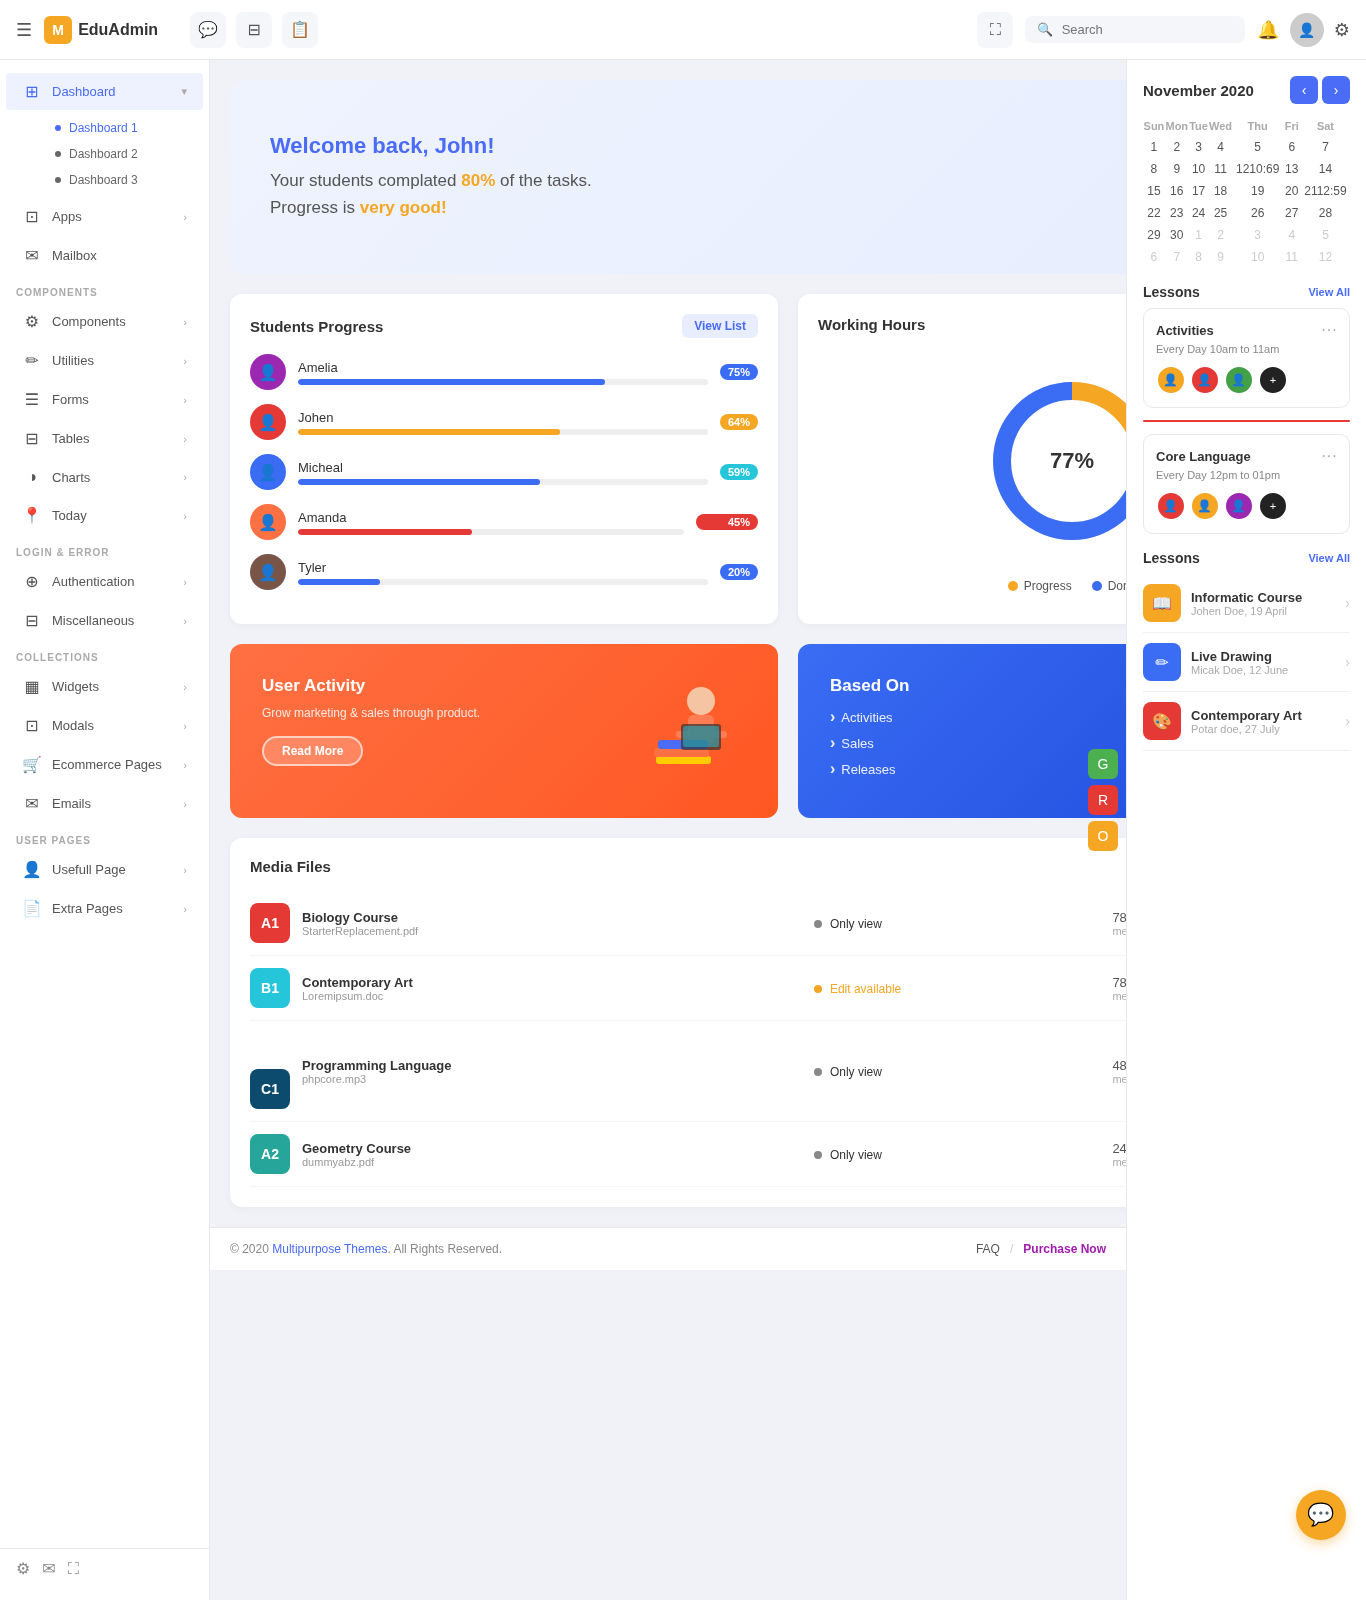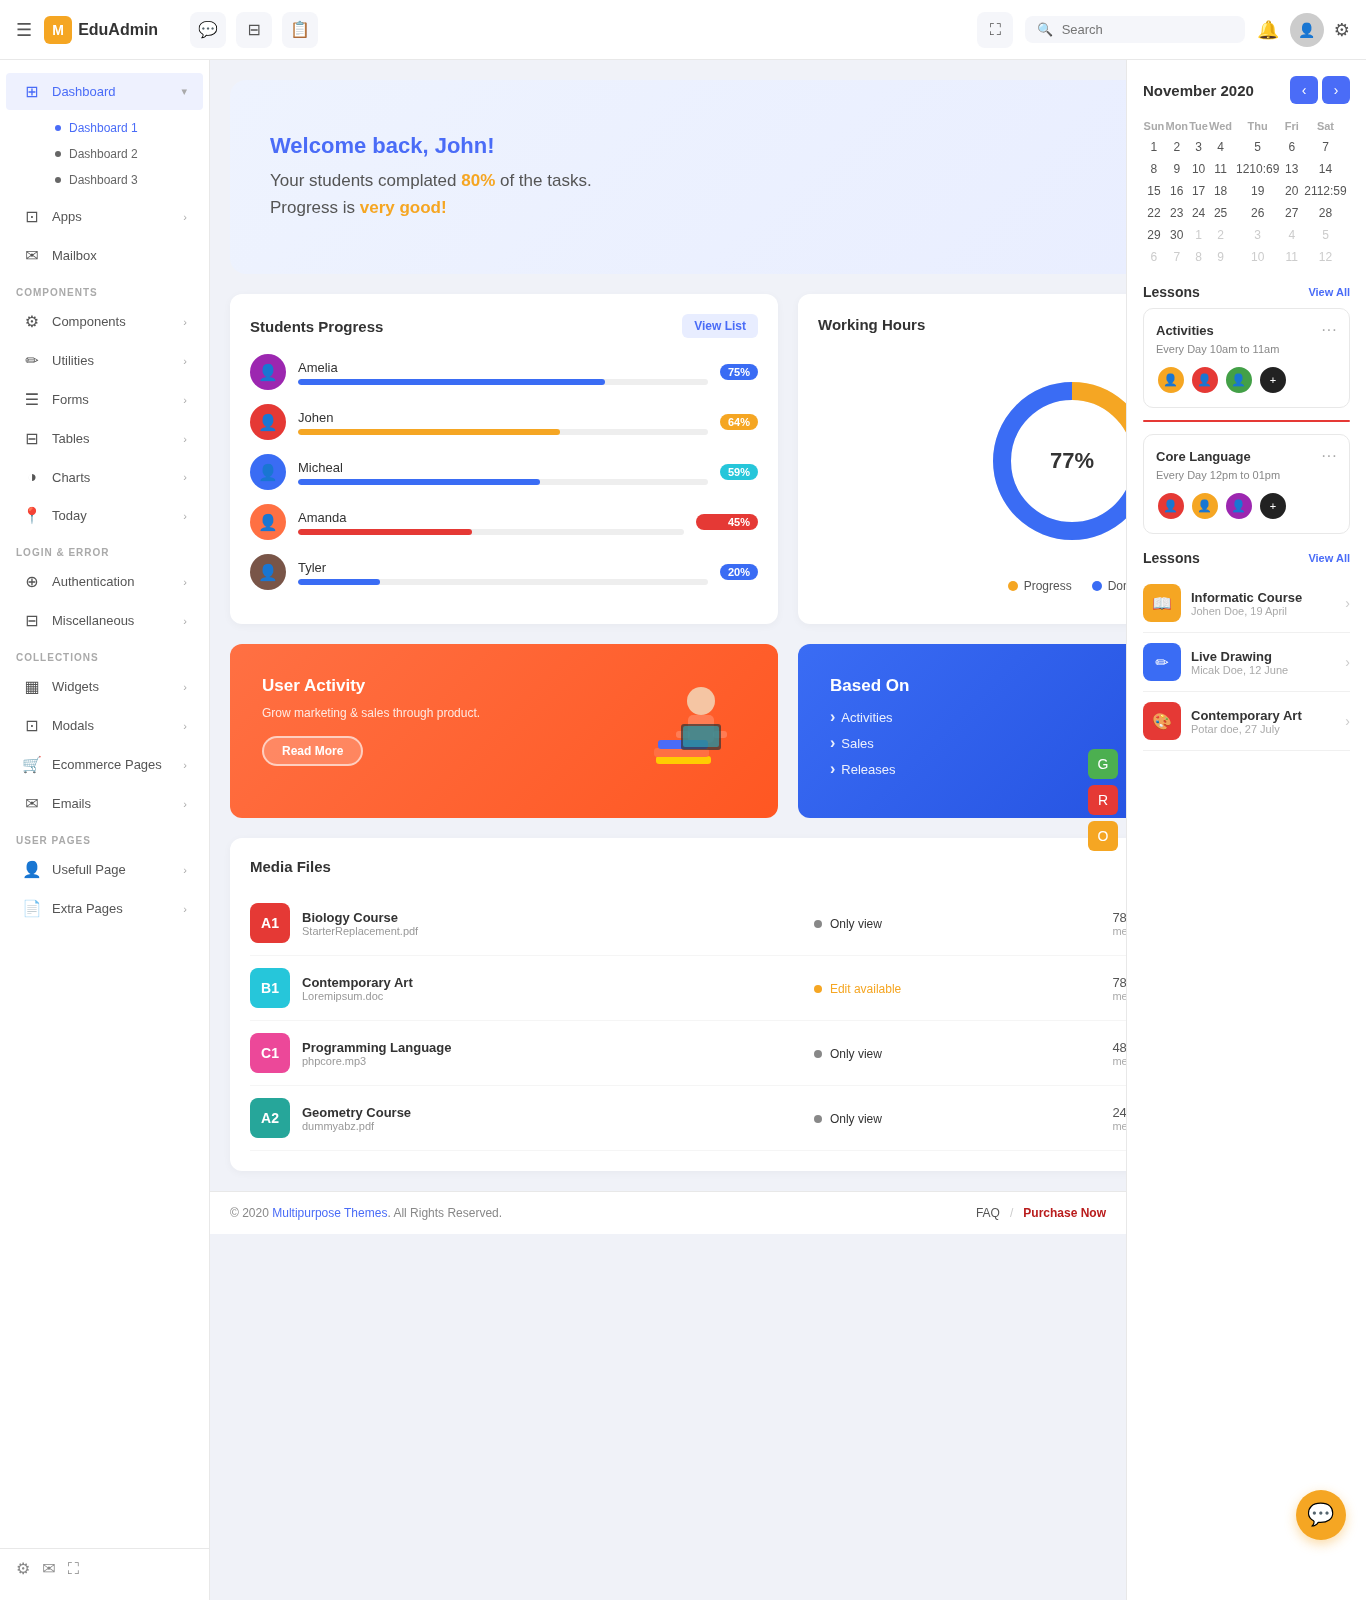--- a/index.html
+++ b/index.html
@@ -600,21 +600,21 @@
         <div class="members-count">78</div>
         <div class="members-label">members</div>
       </td>
       <td>
         <div class="size-val">78</div>
         <div class="size-unit">MB</div>
       </td>
     </tr>
             <tr>
       <td style="width:52px;">
-        <div class="media-icon" style="background:#ec4899;">C1</div>
+        <div class="media-icon" style="background:#0c4a6e;margin-top:36px;">C1</div>
       </td>
       <td>
         <div class="media-name">Programming Language</div>
         <div class="media-file">phpcore.mp3</div>
       </td>
       <td>
         <span class="status-dot" style="background:#888;"></span>
         <span class="status-text ">Only view</span>
       </td>
       <td>
@@ -812,15 +812,15 @@
 
 <div class="fab">💬</div>
 
 <div class="footer">
   <div>
     <span>© 2020 </span><a>Multipurpose Themes</a><span>. All Rights Reserved.</span>
   </div>
   <div class="footer-right">
     <a>FAQ</a>
     <span class="footer-separator">/</span>
-    <a style="color:#b91c1c;font-weight:600;">Purchase Now</a>
+    <a style="color:#a21caf;font-weight:600;">Purchase Now</a>
   </div>
 </div>
 
 </body></html>

